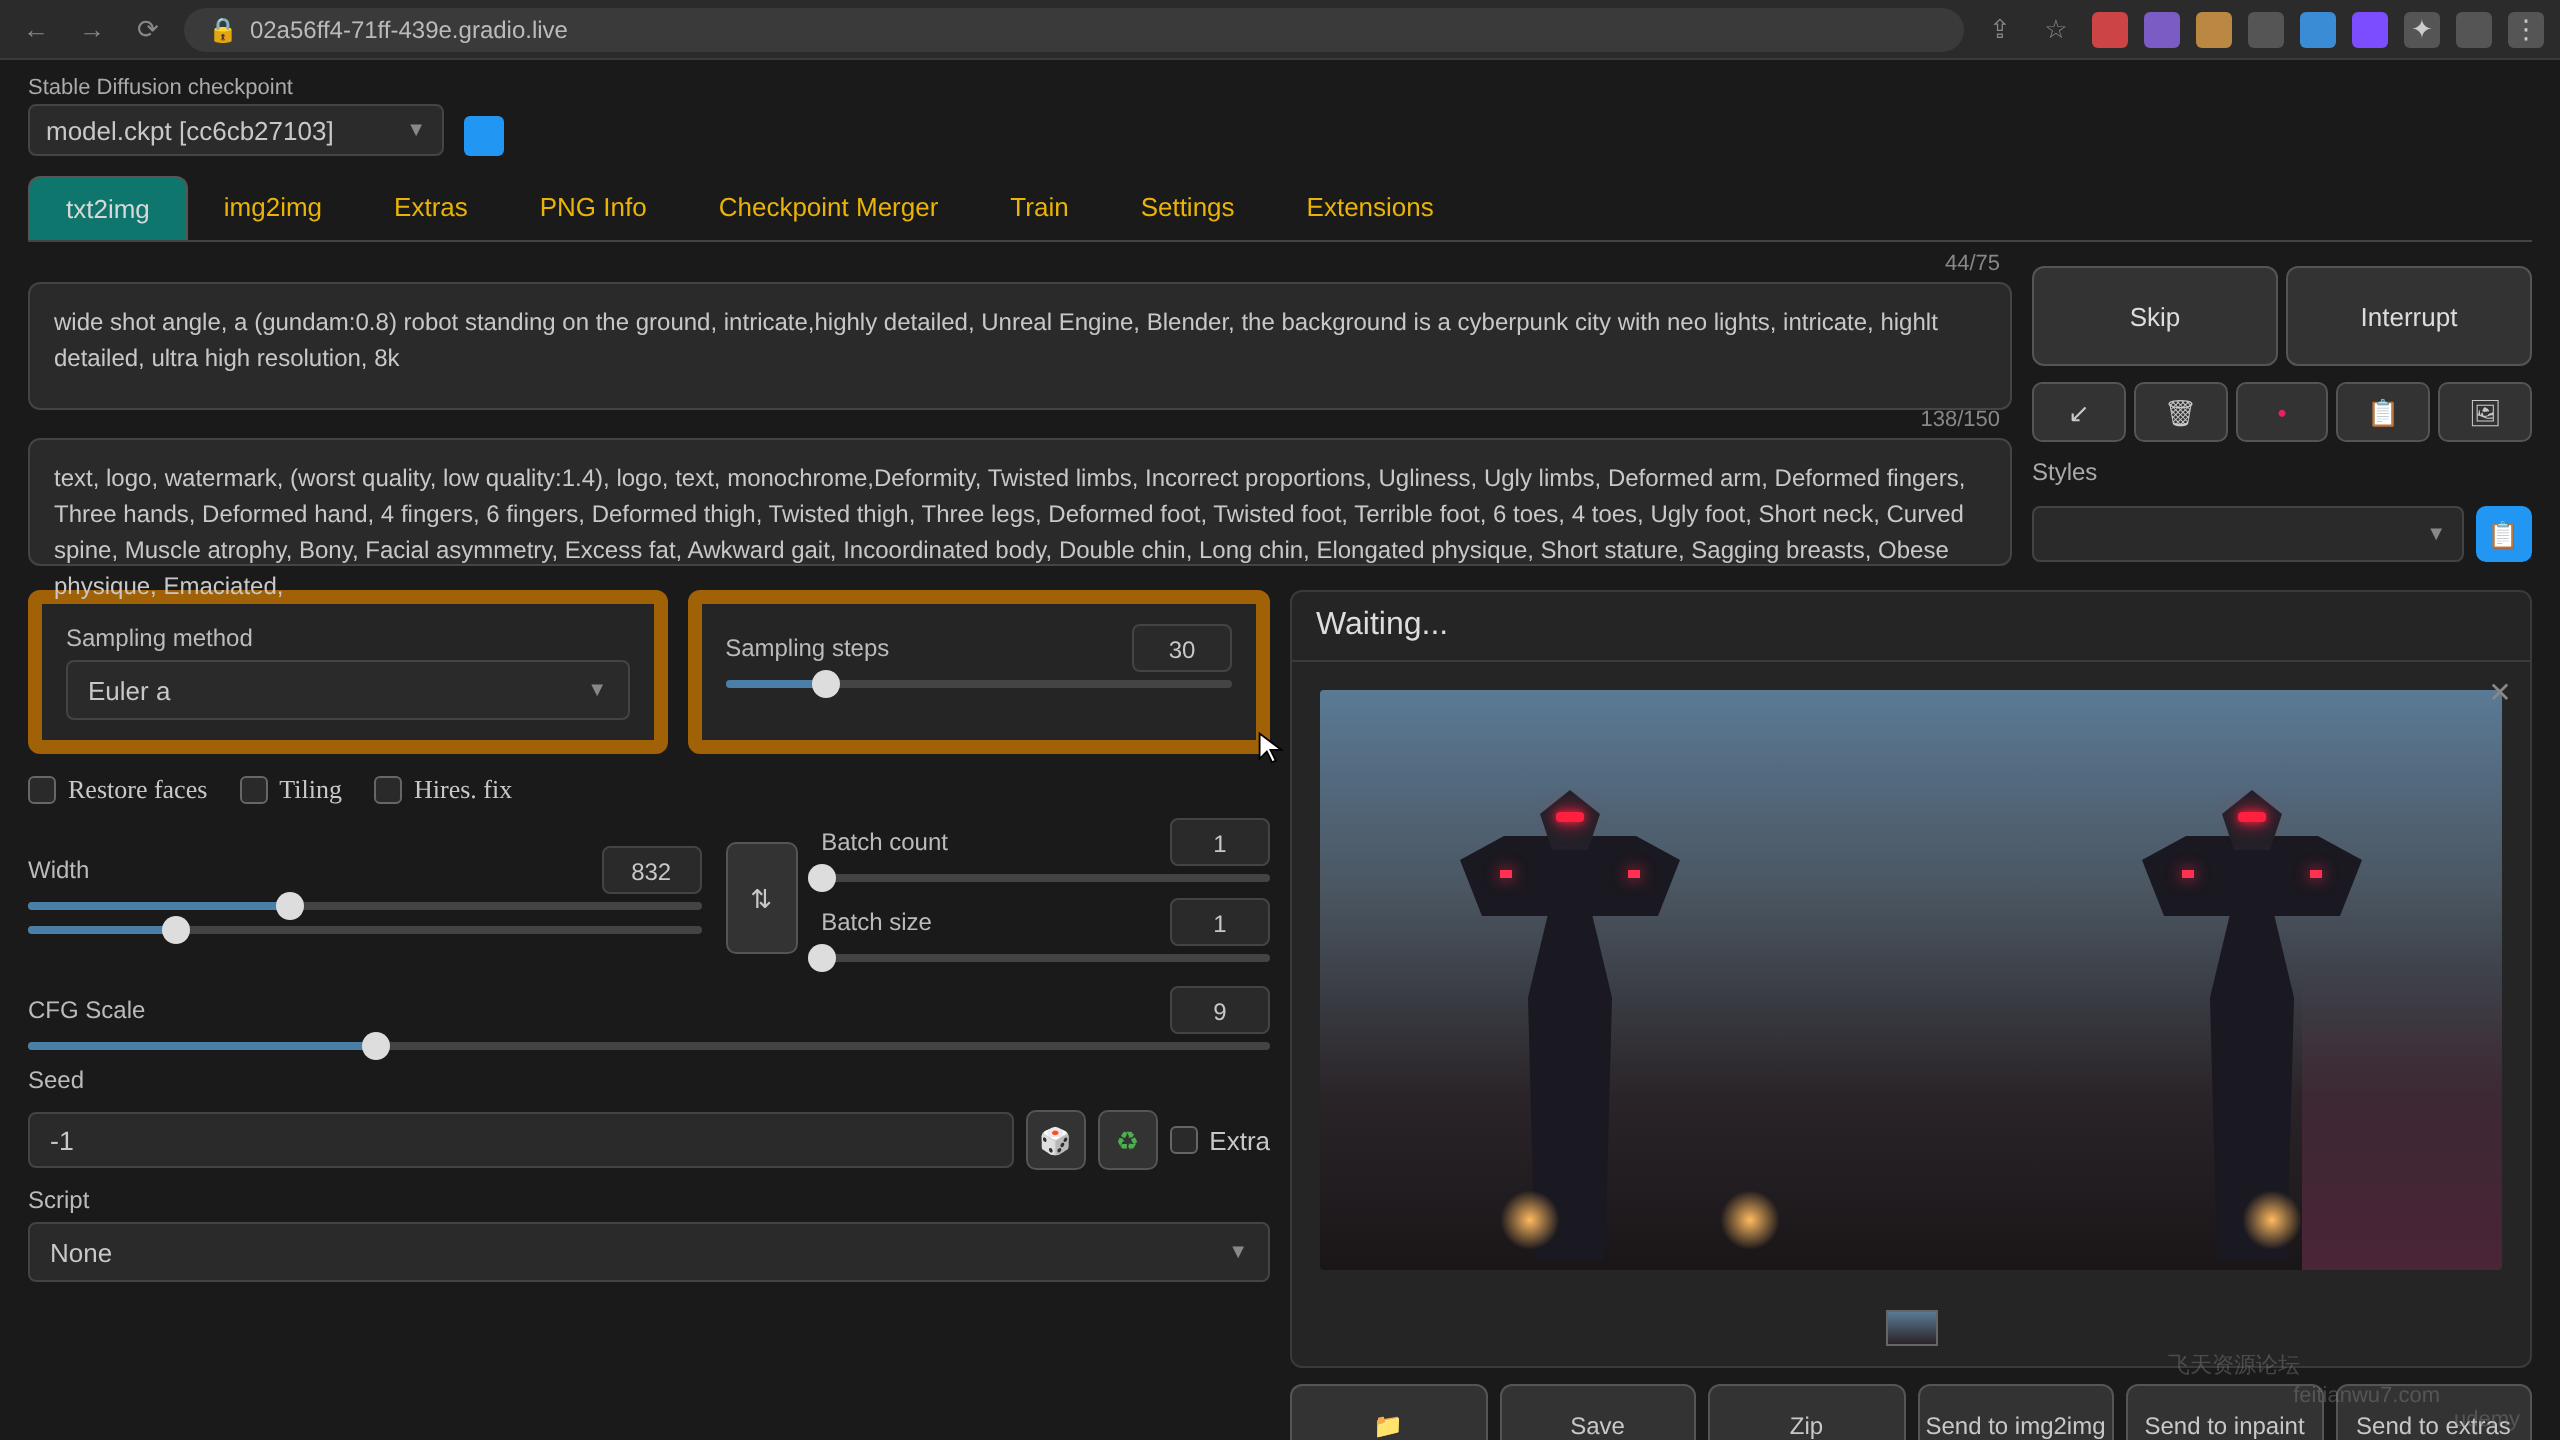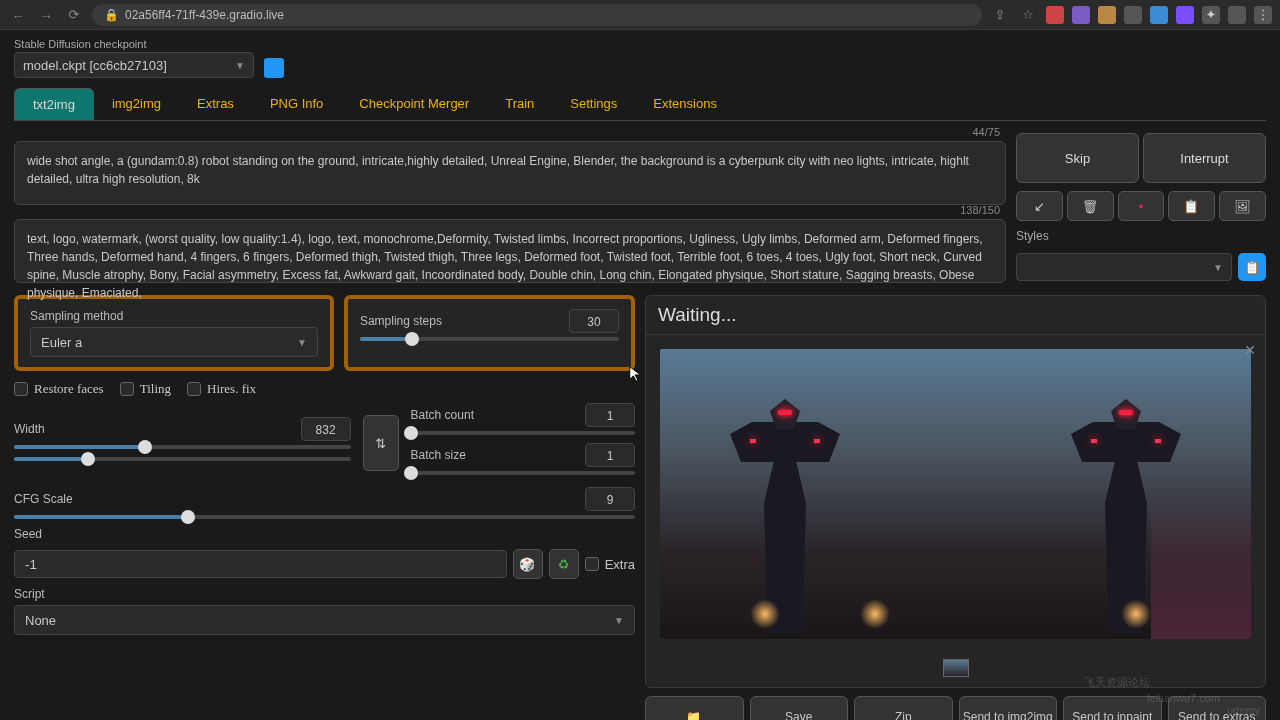--- a/index.html
+++ b/index.html
@@ -9,21 +9,21 @@
 .nav-btn { width: 20px; height: 20px; color: #888; display: flex; align-items: center; justify-content: center; cursor: pointer; }
 .url-bar { flex: 1; background: #3a3a3a; border-radius: 14px; height: 22px; display: flex; align-items: center; padding: 0 12px; color: #bbb; font-size: 12px; }
 .ext-icons { display: flex; gap: 8px; }
 .ext-icon { width: 18px; height: 18px; border-radius: 3px; }
 
 .content { padding: 8px 14px; }
 
 .checkpoint-row { display: flex; align-items: flex-end; gap: 10px; margin-bottom: 10px; }
 .checkpoint-group { display: flex; flex-direction: column; gap: 2px; }
 .small-label { font-size: 11px; color: #aaa; }
-.checkpoint-select { width: 240px; height: 26px; background: #2b2b2b; border: 1px solid #444; border-radius: 4px; padding: 0 8px; color: #c8c8c8; display: flex; align-items: center; justify-content: space-between; cursor: pointer; }
+.checkpoint-select { width: 208px; height: 26px; background: #2b2b2b; border: 1px solid #444; border-radius: 4px; padding: 0 8px; color: #c8c8c8; display: flex; align-items: center; justify-content: space-between; cursor: pointer; }
 .refresh-btn { width: 20px; height: 20px; background: #2196f3; border-radius: 3px; cursor: pointer; }
 
 .tabs { display: flex; border-bottom: 1px solid #444; }
 .tab { padding: 8px 18px; color: #eab308; cursor: pointer; font-size: 13px; }
 .tab.active { background: #0f766e; border: 1px solid #555; border-bottom: none; border-radius: 6px 6px 0 0; color: #d8d8d8; font-weight: 500; }
 
 .main-area { display: flex; gap: 10px; margin-top: 6px; }
 .left-col { flex: 1; }
 .right-col { width: 250px; }
 
@@ -39,21 +39,21 @@
 .icon-btn { flex: 1; height: 30px; background: #333; border: 1px solid #555; border-radius: 5px; display: flex; align-items: center; justify-content: center; cursor: pointer; font-size: 13px; }
 
 .styles-row { display: flex; gap: 6px; margin-top: 10px; align-items: center; }
 .styles-label { font-size: 12px; color: #aaa; margin-bottom: 2px; }
 .styles-select { flex: 1; height: 28px; background: #2a2a2a; border: 1px solid #444; border-radius: 4px; padding: 0 8px; display: flex; align-items: center; justify-content: flex-end; cursor: pointer; }
 .styles-refresh { width: 28px; height: 28px; background: #2196f3; border-radius: 5px; cursor: pointer; display: flex; align-items: center; justify-content: center; }
 
 .params-row { display: flex; gap: 10px; margin-top: 6px; }
 .params-left { flex: 1; }
 
-.param-panel { background: #252525; border: 4px solid #a16207; border-radius: 6px; padding: 10px 12px; }
+.param-panel { background: #252525; border: 7px solid #a16207; border-radius: 6px; padding: 10px 12px; }
 .param-label { font-size: 12px; color: #bbb; margin-bottom: 4px; }
 .param-select { height: 30px; background: #2a2a2a; border: 1px solid #444; border-radius: 4px; padding: 0 10px; display: flex; align-items: center; justify-content: space-between; cursor: pointer; }
 
 .slider-row { display: flex; align-items: center; gap: 8px; margin-top: 4px; }
 .slider-track { flex: 1; height: 4px; background: #444; border-radius: 2px; position: relative; }
 .slider-fill { position: absolute; height: 100%; background: #4a7fa8; border-radius: 2px; }
 .slider-thumb { position: absolute; width: 14px; height: 14px; background: #ddd; border-radius: 50%; top: -5px; transform: translateX(-50%); }
 .slider-value { width: 50px; height: 24px; background: #2a2a2a; border: 1px solid #444; border-radius: 4px; text-align: center; line-height: 24px; font-size: 12px; }
 
 .checkboxes { display: flex; gap: 16px; margin-top: 10px; font-family: Liberation Serif, serif; }
@@ -65,21 +65,21 @@
 .swap-btn { width: 36px; height: 56px; background: #333; border: 1px solid #555; border-radius: 5px; display: flex; align-items: center; justify-content: center; cursor: pointer; }
 .dim-right { flex: 0.8; }
 .dim-group { margin-bottom: 8px; }
 
 .seed-row { display: flex; gap: 6px; align-items: center; margin-top: 8px; }
 .seed-input { flex: 1; height: 28px; background: #2a2a2a; border: 1px solid #444; border-radius: 4px; padding: 0 10px; color: #c8c8c8; }
 .seed-btn { width: 30px; height: 30px; background: #333; border: 1px solid #555; border-radius: 5px; display: flex; align-items: center; justify-content: center; cursor: pointer; }
 
 .output-col { flex: 1; }
 .output-panel { background: #252525; border: 1px solid #3a3a3a; border-radius: 6px; }
-.output-header { padding: 8px 12px; font-size: 19px; font-weight: 500; color: #ddd; border-bottom: 1px solid #3a3a3a; }
+.output-header { padding: 8px 12px; font-size: 16px; font-weight: 500; color: #ddd; border-bottom: 1px solid #3a3a3a; }
 .output-image { position: relative; padding: 14px; display: flex; justify-content: center; }
 .image-placeholder { width: 100%; height: 290px; background: linear-gradient(180deg, #5a7a95 0%, #4a5560 35%, #2a2428 70%, #1a1618 100%); border-radius: 2px; position: relative; overflow: hidden; }
 .robot { position: absolute; bottom: 5px; width: 130px; height: 250px; }
 .robot.left { left: 60px; }
 .robot.right { right: 60px; }
 .robot-body { position: absolute; bottom: 0; left: 30px; width: 70px; height: 175px; background: #1a1820; clip-path: polygon(35% 0, 65% 0, 80% 25%, 75% 100%, 25% 100%, 20% 25%); }
 .robot-head { position: absolute; top: 15px; left: 50px; width: 30px; height: 30px; background: #222028; clip-path: polygon(50% 0, 100% 40%, 80% 100%, 20% 100%, 0 40%); }
 .robot-eye { position: absolute; top: 26px; left: 58px; width: 14px; height: 5px; background: #ff2040; border-radius: 2px; box-shadow: 0 0 10px #ff2040, 0 0 5px #ff2040; }
 .robot-shoulders { position: absolute; top: 38px; left: 10px; width: 110px; height: 40px; background: #1a1820; clip-path: polygon(0 30%, 20% 0, 80% 0, 100% 30%, 90% 100%, 10% 100%); }
 .robot-light1 { position: absolute; top: 55px; left: 30px; width: 6px; height: 4px; background: #ff3050; box-shadow: 0 0 8px #ff3050; }

